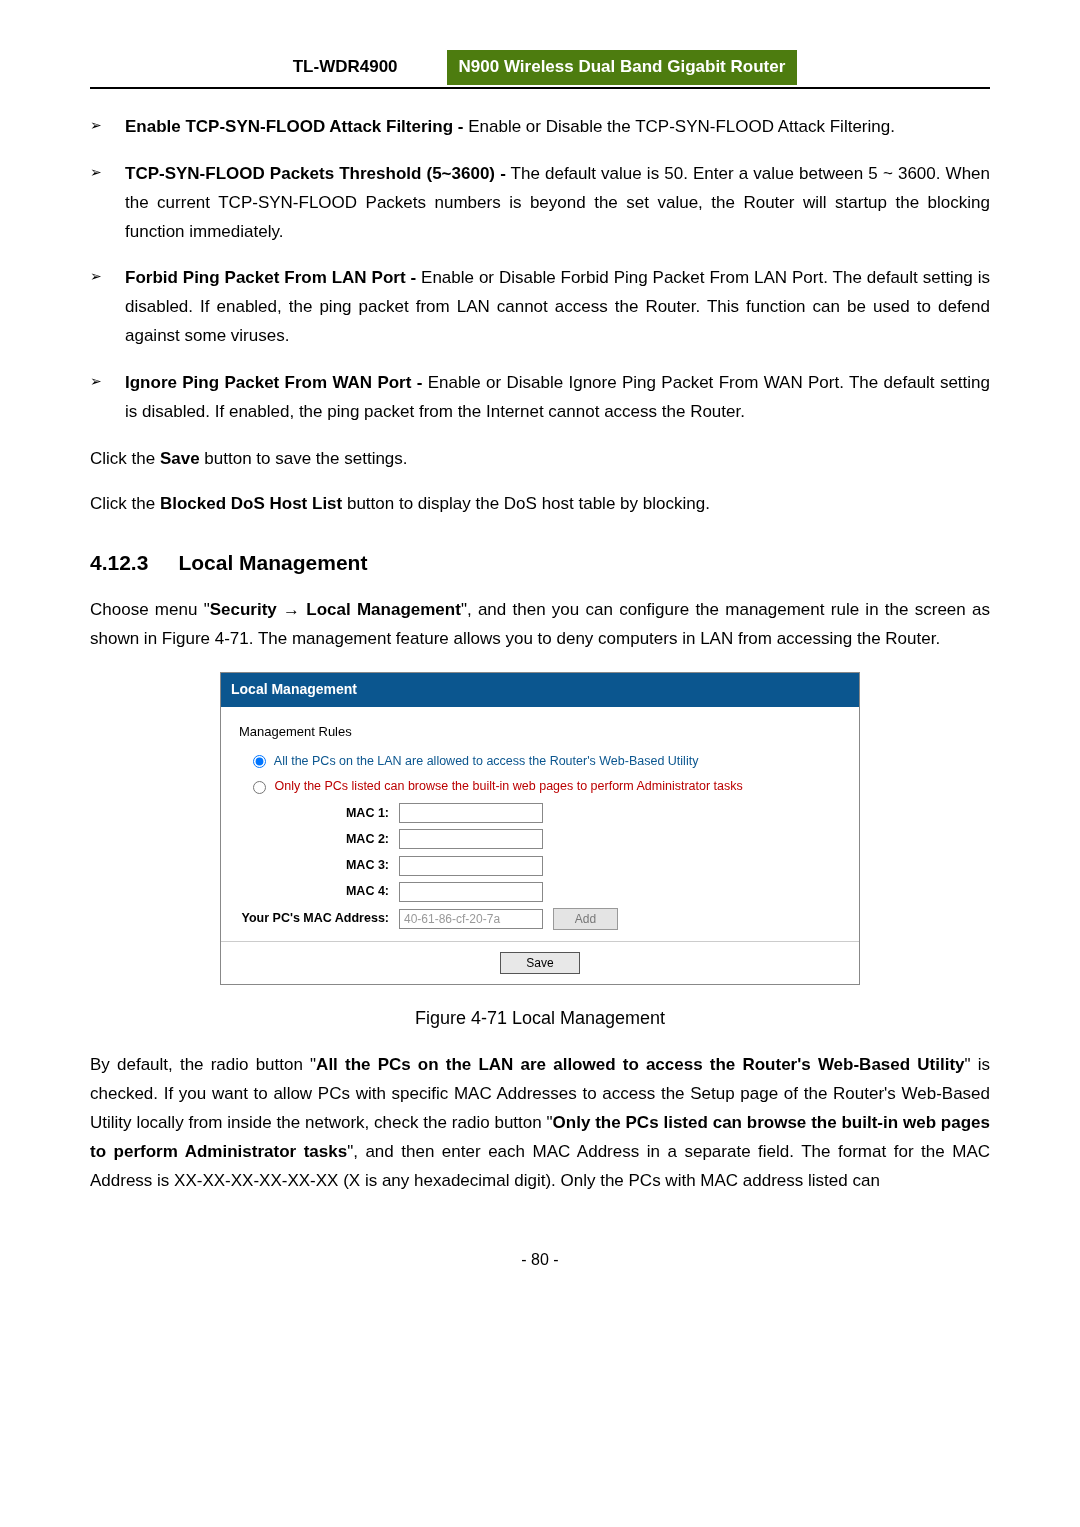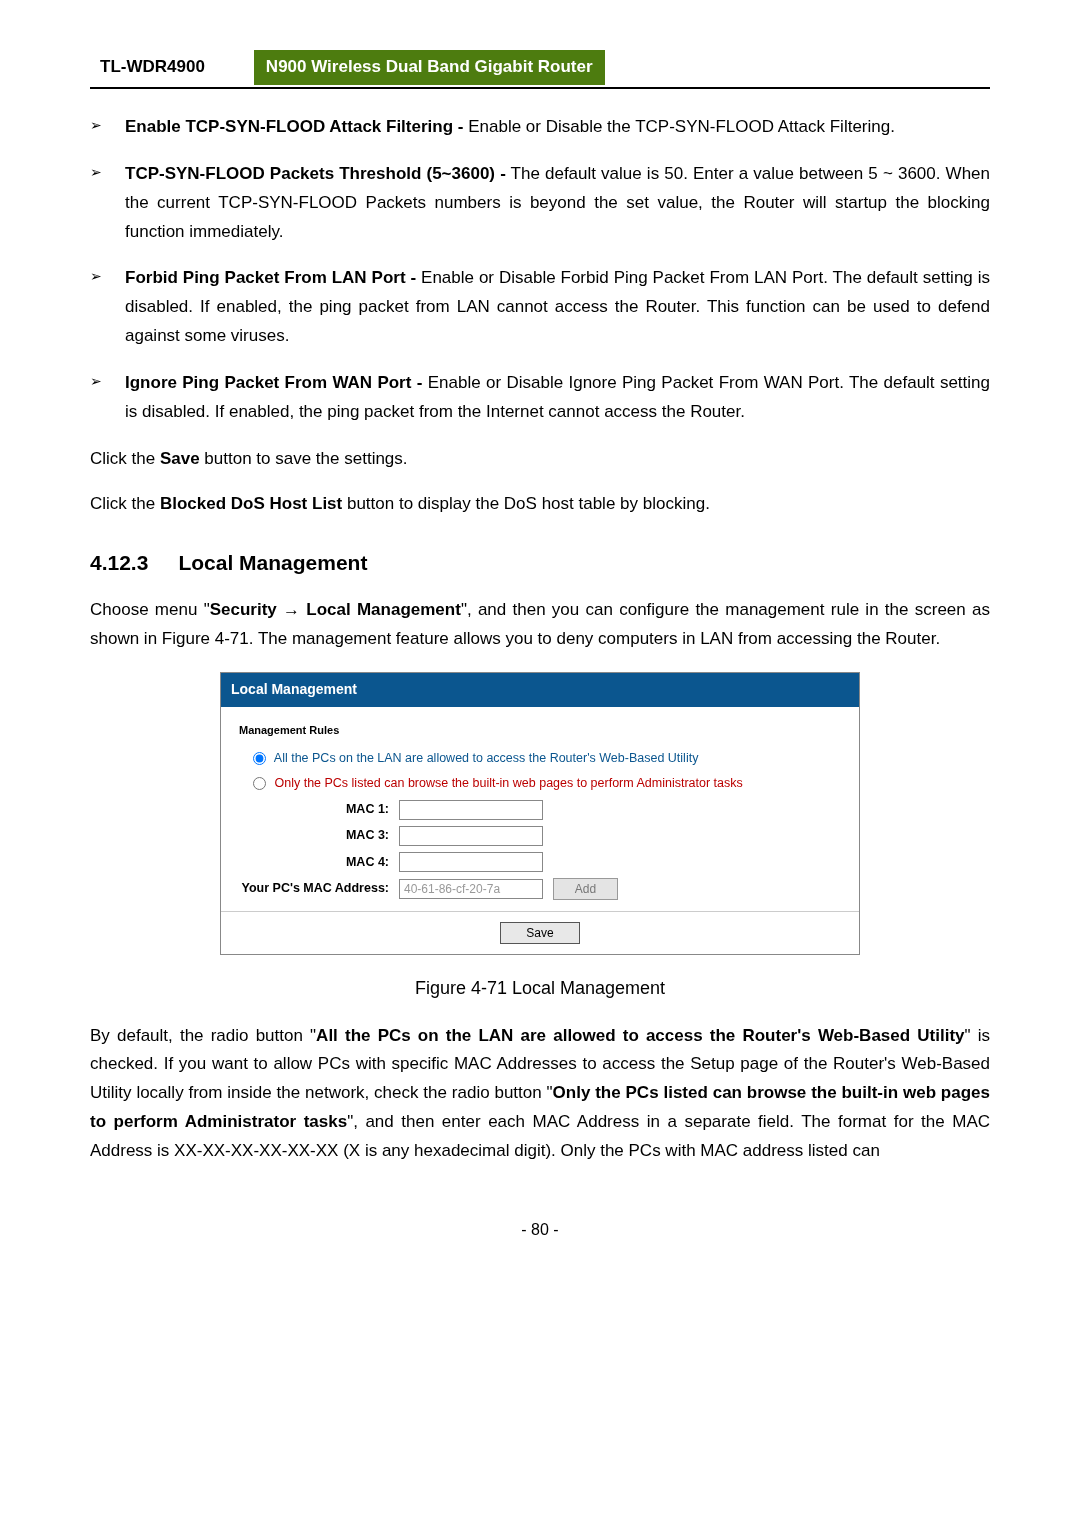--- a/index.html
+++ b/index.html
@@ -8,21 +8,21 @@
     background: #fff;
     color: #000;
     width: 1080px;
     margin: 0 auto;
     padding: 50px 90px;
     font-size: 17px;
     line-height: 1.7;
   }
   .header-bar {
     display: flex;
-    justify-content: flex-start;
+    justify-content: center;
     border-bottom: 2px solid #000;
     padding-bottom: 2px;
     margin-bottom: 24px;
     font-weight: bold;
     gap: 39px;
   }
   .header-model {
     background: #fff;
     color: #000;
     padding: 3px 10px;
@@ -76,21 +76,21 @@
     background: #fff;
   }
   .panel-title {
     background: #0b568f;
     color: #fff;
     font-weight: bold;
     padding: 5px 10px;
     font-size: 14px;
   }
   .panel-body { padding: 14px 18px 6px 18px; }
-  .rules-title { font-weight: bold; margin-bottom: 8px; font-size: 11px; }
+  .rules-title { font-weight: normal; margin-bottom: 8px; font-size: 13px; }
   .radio-row { margin: 4px 0 4px 14px; font-size: 12.5px; }
   .radio-row input { vertical-align: middle; margin-right: 5px; }
   .label-blue { color: #0b568f; }
   .label-red { color: #b00; }
   .form-row {
     display: flex;
     align-items: center;
     margin: 5px 0;
   }
   .form-row .lbl {
@@ -191,20 +191,24 @@
       </div>
       <div class="radio-row">
         <input type="radio" name="mr" style="">
         <span class="label-red">Only the PCs listed can browse the built-in web pages to perform Administrator tasks</span>
       </div>
       <div class="form-row">
         <span class="lbl">MAC 1:</span>
         <input type="text" style="">
       </div>
       <div class="form-row">
+        <span class="lbl">MAC 2:</span>
+        <input type="text" style="">
+      </div>
+      <div class="form-row">
         <span class="lbl">MAC 3:</span>
         <input type="text" style="">
       </div>
       <div class="form-row">
         <span class="lbl">MAC 4:</span>
         <input type="text" style="">
       </div>
       <div class="form-row">
         <span class="lbl">Your PC's MAC Address:</span>
         <input type="text" readonly="" value="40-61-86-cf-20-7a" style="">

